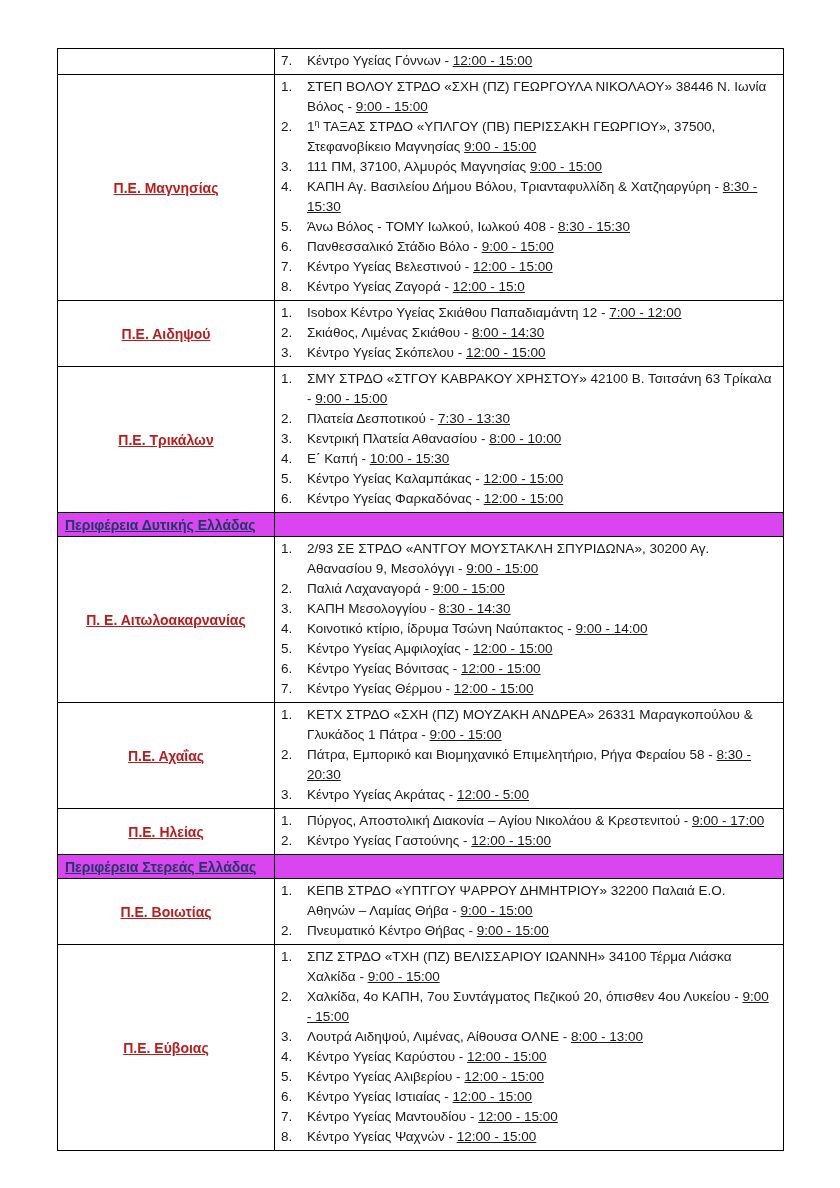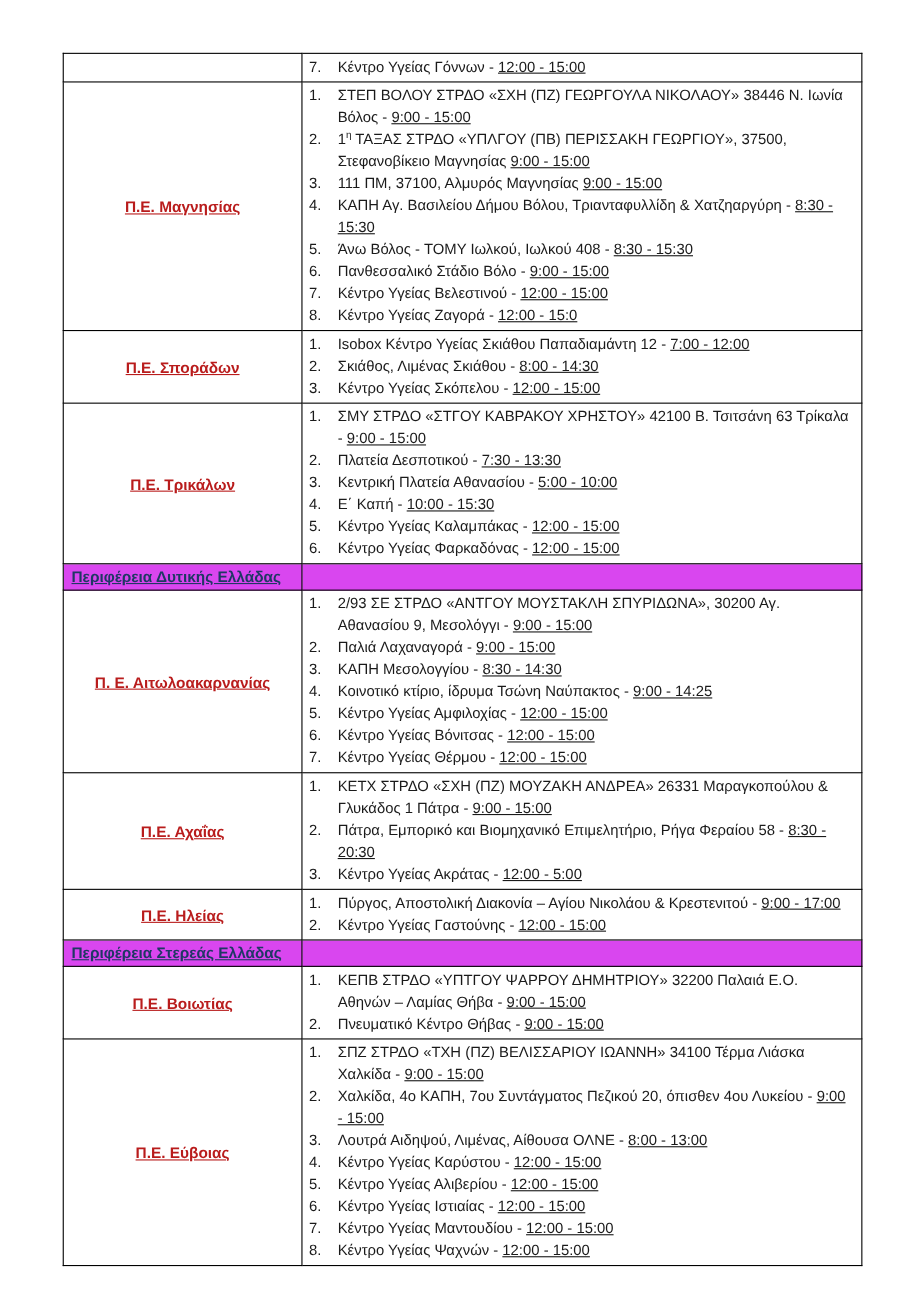--- a/index.html
+++ b/index.html
@@ -126,21 +126,21 @@
               <span class="num">7.</span>
               <div class="item-text"><span>Κέντρο Υγείας Βελεστινού - </span><span class="u">12:00 - 15:00</span></div>
             </div>
             <div class="item">
               <span class="num">8.</span>
               <div class="item-text"><span>Κέντρο Υγείας Ζαγορά - </span><span class="u">12:00 - 15:0</span></div>
             </div>
           </td>
         </tr>
         <tr>
-          <td class="region-cell"><span class="region-link">Π.Ε. Σποράδων</span></td>
+          <td class="region-cell"><span class="region-link">Π.Ε. Αιδηψού</span></td>
           <td class="items-cell">
             <div class="item">
               <span class="num">1.</span>
               <div class="item-text"><span>Isobox Κέντρο Υγείας Σκιάθου Παπαδιαμάντη 12 - </span><span class="u">7:00 - 12:00</span></div>
             </div>
             <div class="item">
               <span class="num">2.</span>
               <div class="item-text"><span>Σκιάθος, Λιμένας Σκιάθου - </span><span class="u">8:00 - 14:30</span></div>
             </div>
             <div class="item">
@@ -155,21 +155,21 @@
             <div class="item">
               <span class="num">1.</span>
               <div class="item-text"><span>ΣΜΥ ΣΤΡΔΟ «ΣΤΓΟΥ ΚΑΒΡΑΚΟΥ ΧΡΗΣΤΟΥ» 42100 Β. Τσιτσάνη 63 Τρίκαλα - </span><span class="u">9:00 - 15:00</span></div>
             </div>
             <div class="item">
               <span class="num">2.</span>
               <div class="item-text"><span>Πλατεία Δεσποτικού - </span><span class="u">7:30 - 13:30</span></div>
             </div>
             <div class="item">
               <span class="num">3.</span>
-              <div class="item-text"><span>Κεντρική Πλατεία Αθανασίου - </span><span class="u">5:00 - 10:00</span></div>
+              <div class="item-text"><span>Κεντρική Πλατεία Αθανασίου - </span><span class="u">8:00 - 10:00</span></div>
             </div>
             <div class="item">
               <span class="num">4.</span>
               <div class="item-text"><span>Ε΄ Καπή - </span><span class="u">10:00 - 15:30</span></div>
             </div>
             <div class="item">
               <span class="num">5.</span>
               <div class="item-text"><span>Κέντρο Υγείας Καλαμπάκας - </span><span class="u">12:00 - 15:00</span></div>
             </div>
             <div class="item">
@@ -192,21 +192,21 @@
             <div class="item">
               <span class="num">2.</span>
               <div class="item-text"><span>Παλιά Λαχαναγορά - </span><span class="u">9:00 - 15:00</span></div>
             </div>
             <div class="item">
               <span class="num">3.</span>
               <div class="item-text"><span>ΚΑΠΗ Μεσολογγίου - </span><span class="u">8:30 - 14:30</span></div>
             </div>
             <div class="item">
               <span class="num">4.</span>
-              <div class="item-text"><span>Κοινοτικό κτίριο, ίδρυμα Τσώνη Ναύπακτος - </span><span class="u">9:00 - 14:25</span></div>
+              <div class="item-text"><span>Κοινοτικό κτίριο, ίδρυμα Τσώνη Ναύπακτος - </span><span class="u">9:00 - 14:00</span></div>
             </div>
             <div class="item">
               <span class="num">5.</span>
               <div class="item-text"><span>Κέντρο Υγείας Αμφιλοχίας - </span><span class="u">12:00 - 15:00</span></div>
             </div>
             <div class="item">
               <span class="num">6.</span>
               <div class="item-text"><span>Κέντρο Υγείας Βόνιτσας - </span><span class="u">12:00 - 15:00</span></div>
             </div>
             <div class="item">

